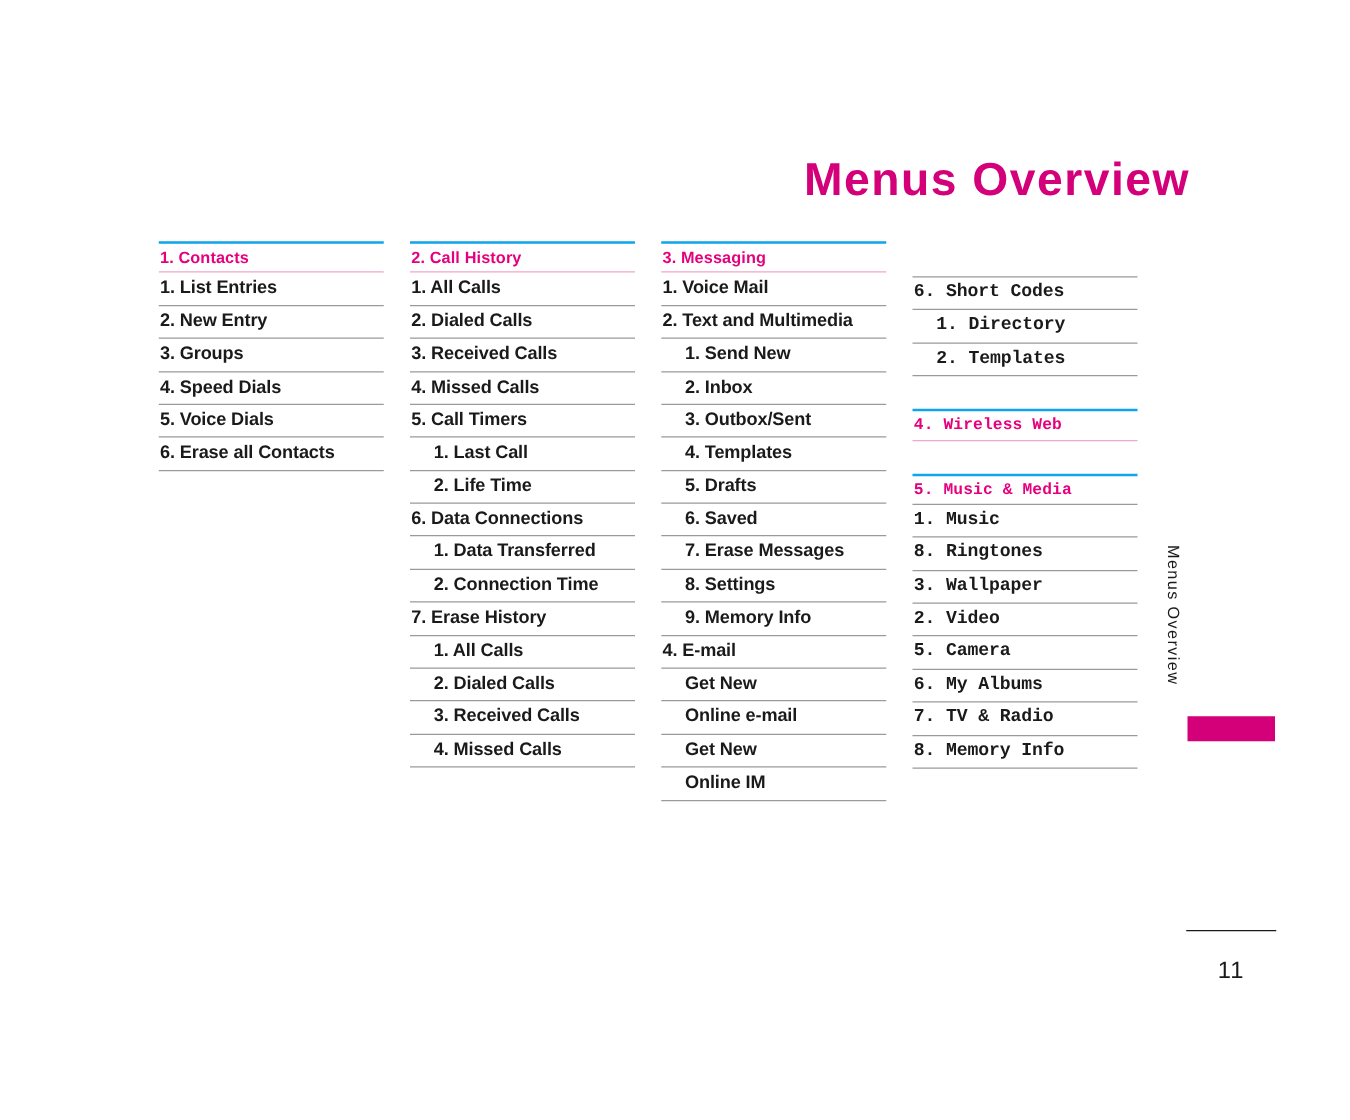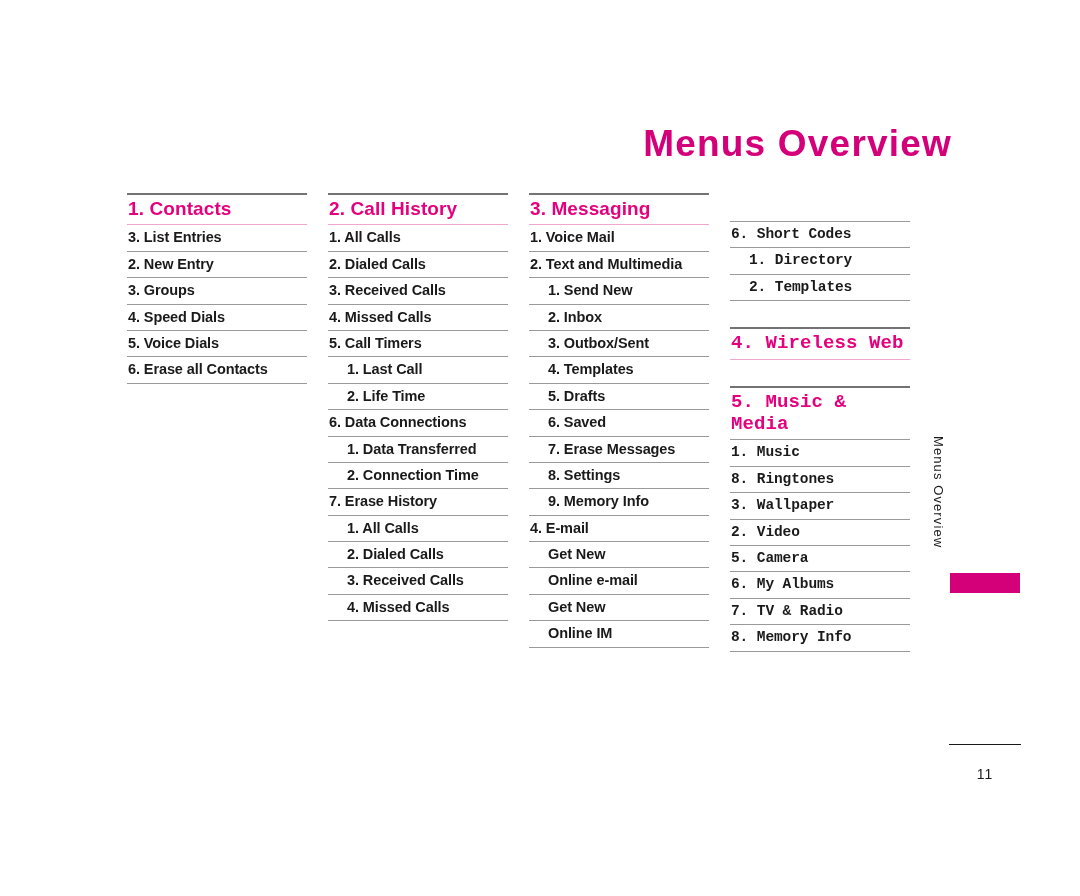--- a/index.html
+++ b/index.html
@@ -55,25 +55,25 @@
 
   
   .col-offset { height: 28px; }
 
   
   .section { margin: 0; }
 
   .section-gap { height: 26px; }
 
   .sec-head {
-    font-size: 19px;
+    font-size: 13px;
     font-weight: bold;
     color: #e5007e;
     padding: 3px 0 4px 1px;
-    border-top: 2px solid #737373;
+    border-top: 2px solid #0ea5e9;
     border-bottom: 1.5px solid #f0a6cd;
     line-height: 1.18;
     letter-spacing: 0.1px;
   }
   .sec-head.grey-under {
     border-bottom: 1px solid #9a9a9a;
   }
 
   .item {
     font-size: 14.5px;
@@ -123,37 +123,37 @@
     width: 72px;
     height: 0;
     border-top: 1.6px solid #1a1a1a;
   }
   .page-number {
     position: absolute;
     left: 930px;
     top: 766px;
     width: 110px;
     text-align: center;
-    font-size: 14px;
+    font-size: 19px;
     color: #1a1a1a;
     letter-spacing: 1px;
   }
 </style>
 </head>
 <body>
 
 <div class="page">
 
   <h1 class="page-title">Menus Overview</h1>
 
   <div class="columns" id="columns-root">
       <div class="column">
         <div class="section">
           <div class="sec-head">1. Contacts</div>
-          <div class="item lvl1">3. List Entries</div>
+          <div class="item lvl1">1. List Entries</div>
           <div class="item lvl1">2. New Entry</div>
           <div class="item lvl1">3. Groups</div>
           <div class="item lvl1">4. Speed Dials</div>
           <div class="item lvl1">5. Voice Dials</div>
           <div class="item lvl1">6. Erase all Contacts</div>
         </div>
       </div>
       <div class="column">
         <div class="section">
           <div class="sec-head">2. Call History</div>

